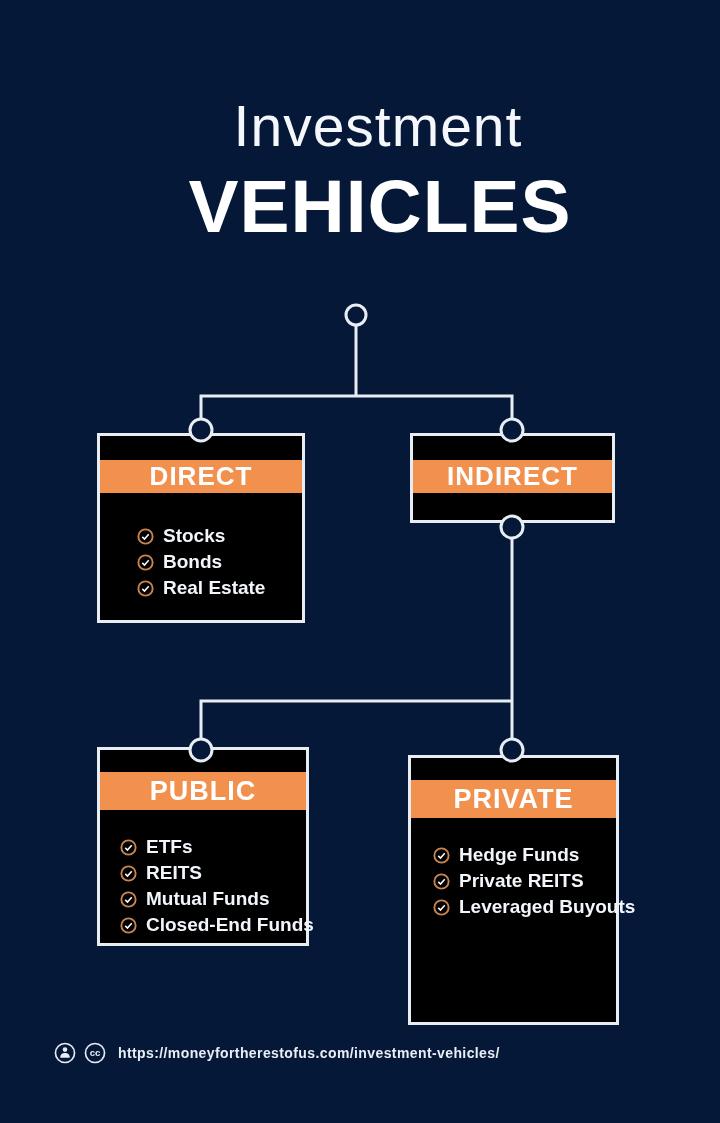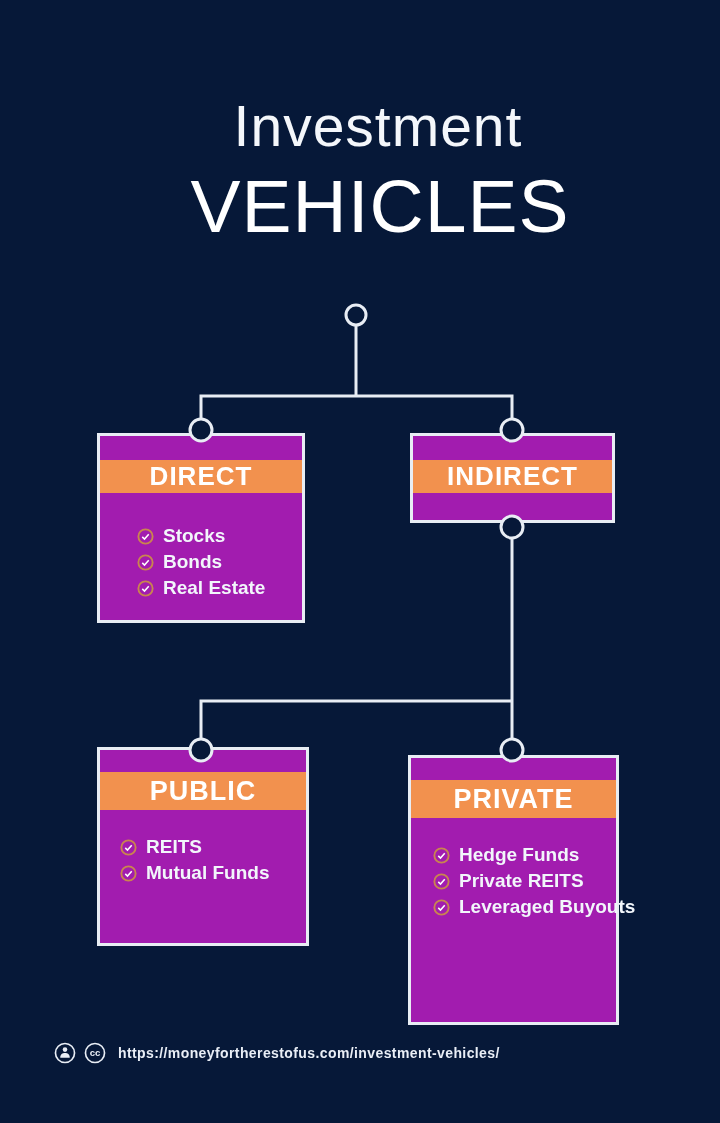--- a/index.html
+++ b/index.html
@@ -8,28 +8,28 @@
     width:720px;height:1123px;
     margin:0 auto;
     background:#061838;
     overflow:hidden;
     font-family:"Liberation Sans",sans-serif;
     color:#F2F6FB;
   }
   
   .title-block{position:absolute;top:98px;left:0;width:720px;text-align:center;line-height:1;}
   .title-line1{font-size:57px;font-weight:400;letter-spacing:1px;color:#F4F7FB;margin-left:36px;}
-  .title-line2{font-size:75px;font-weight:400;letter-spacing:1px;margin-top:14px;color:#FFFFFF;padding-left:40px;}
+  .title-line2{font-size:75px;font-weight:700;letter-spacing:1px;margin-top:14px;color:#FFFFFF;padding-left:40px;}
   
   svg.connectors{position:absolute;top:0;left:0;z-index:3;pointer-events:none;}
   
   .node-box{
     position:absolute;z-index:2;
     border:3px solid #E8EDF4;
-    background:#a21caf;
+    background:#000000;
     box-sizing:border-box;
   }
   .box-direct{left:97px;top:433px;width:208px;height:190px;}
   .box-indirect{left:410px;top:433px;width:205px;height:90px;}
   .box-public{left:97px;top:747px;width:212px;height:199px;}
   .box-private{left:408px;top:755px;width:211px;height:270px;}
   .band{
     background:#F2914E;
     display:flex;align-items:center;justify-content:center;
     color:#FFFFFF;font-weight:700;letter-spacing:1px;
@@ -126,30 +126,48 @@
   <div class="node-box box-public">
     <div class="band band-lg">PUBLIC</div>
     <div class="box-list list-public">
       <div class="list-row">
         <span class="check-wrap">
             <svg viewBox="0 0 20 20" width="17" height="17">
               <circle cx="10" cy="10" r="8.4" fill="none" stroke="#C9854F" stroke-width="2.2"></circle>
               <path d="M6.2 10.5 L8.8 13 L13.8 7.4" fill="none" stroke="#FFFFFF" stroke-width="1.8"></path>
             </svg>
           </span>
+        <span class="item-label">ETFs</span>
+      </div>
+      <div class="list-row">
+        <span class="check-wrap">
+            <svg viewBox="0 0 20 20" width="17" height="17">
+              <circle cx="10" cy="10" r="8.4" fill="none" stroke="#C9854F" stroke-width="2.2"></circle>
+              <path d="M6.2 10.5 L8.8 13 L13.8 7.4" fill="none" stroke="#FFFFFF" stroke-width="1.8"></path>
+            </svg>
+          </span>
         <span class="item-label">REITS</span>
       </div>
       <div class="list-row">
         <span class="check-wrap">
             <svg viewBox="0 0 20 20" width="17" height="17">
               <circle cx="10" cy="10" r="8.4" fill="none" stroke="#C9854F" stroke-width="2.2"></circle>
               <path d="M6.2 10.5 L8.8 13 L13.8 7.4" fill="none" stroke="#FFFFFF" stroke-width="1.8"></path>
             </svg>
           </span>
         <span class="item-label">Mutual Funds</span>
+      </div>
+      <div class="list-row">
+        <span class="check-wrap">
+            <svg viewBox="0 0 20 20" width="17" height="17">
+              <circle cx="10" cy="10" r="8.4" fill="none" stroke="#C9854F" stroke-width="2.2"></circle>
+              <path d="M6.2 10.5 L8.8 13 L13.8 7.4" fill="none" stroke="#FFFFFF" stroke-width="1.8"></path>
+            </svg>
+          </span>
+        <span class="item-label">Closed-End Funds</span>
       </div>
     </div>
   </div>
 
   <div class="node-box box-private">
     <div class="band band-lg">PRIVATE</div>
     <div class="box-list list-private">
       <div class="list-row">
         <span class="check-wrap">
             <svg viewBox="0 0 20 20" width="17" height="17">

